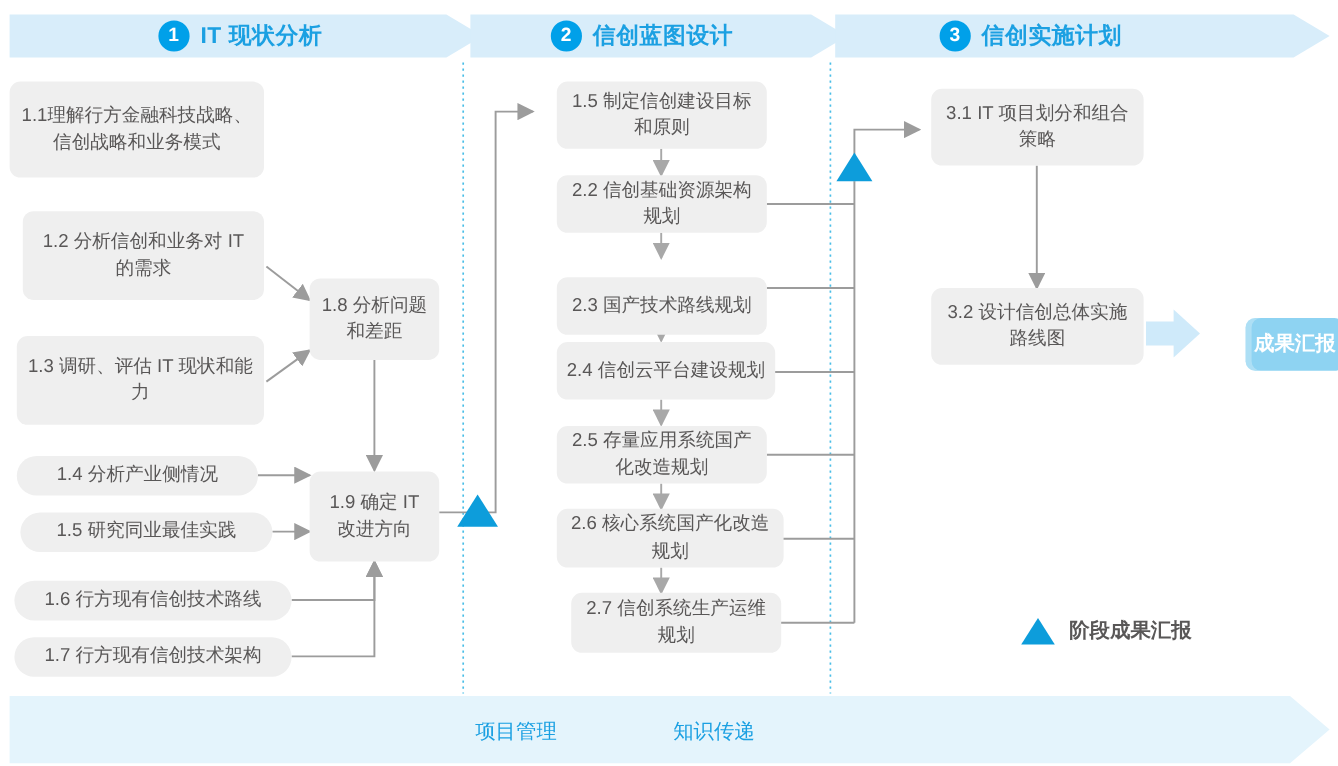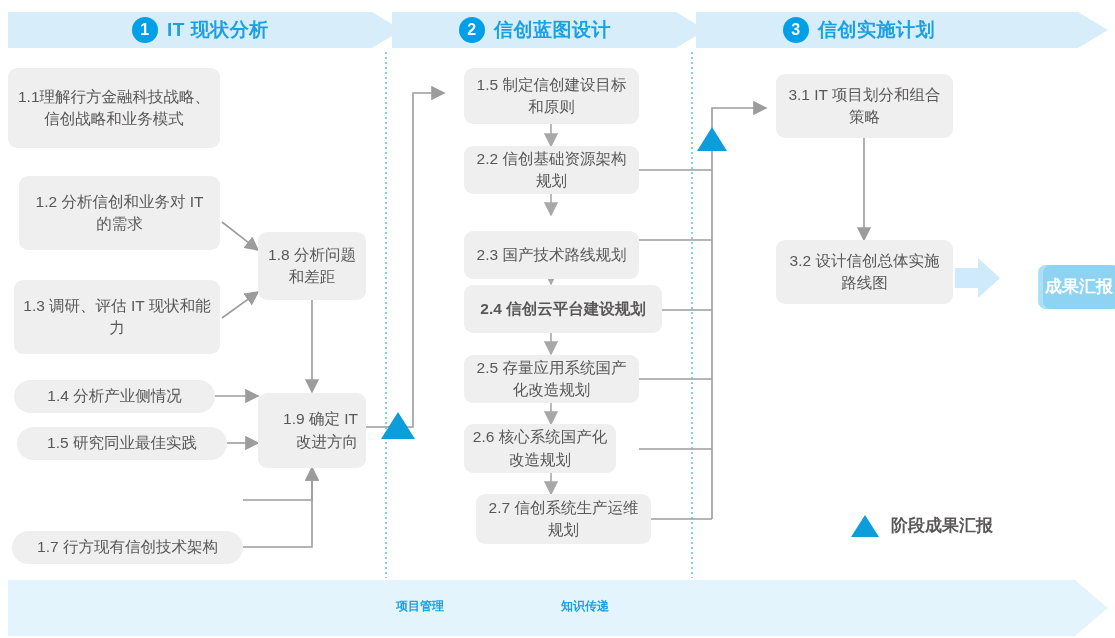--- a/index.html
+++ b/index.html
@@ -28,21 +28,21 @@
 
   .tri{position:absolute;width:0;height:0;border-left:17px solid transparent;
        border-right:17px solid transparent;border-bottom:27px solid #0d9ddb;}
   .tri.small{border-left-width:15px;border-right-width:15px;border-bottom-width:24px;}
 
   .legend{position:absolute;display:flex;align-items:center;gap:12px;
           font-size:17px;font-weight:bold;color:#595757;white-space:nowrap;}
   .legend .tri-mini{width:0;height:0;border-left:14px solid transparent;
           border-right:14px solid transparent;border-bottom:22px solid #0d9ddb;position:static;}
 
-  .footline{position:absolute;font-size:12px;font-weight:bold;color:#1ba0e2;white-space:nowrap;text-align:center;}
+  .footline{position:absolute;font-size:17px;font-weight:normal;color:#1ba0e2;white-space:nowrap;text-align:center;}
 </style>
 </head>
 <body>
 
 <div id="stage">
 
   <svg id="wires" viewBox="0 0 1115 638">
     <defs>
       <marker id="ah" markerWidth="9" markerHeight="9" refX="8" refY="4.5" orient="auto">
         <path d="M0,0 L9,4.5 L0,9 z" fill="#9c9c9c"></path>
@@ -119,30 +119,31 @@
   <div class="phase-label" style="left:783px;top:17px;">
     <span class="phase-num">3</span>
     <span>信创实施计划</span>
   </div>
 
   <div class="node" style="left:8px;top:68px;width:212px;height:80px;">1.1理解行方金融科技战略、信创战略和业务模式</div>
   <div class="node" style="left:19px;top:176px;width:201px;height:74px;">1.2 分析信创和业务对 IT 的需求</div>
   <div class="node" style="left:14px;top:280px;width:206px;height:74px;">1.3 调研、评估 IT 现状和能力</div>
   <div class="node pill" style="left:14px;top:380px;width:201px;height:33px;">1.4 分析产业侧情况</div>
   <div class="node pill" style="left:17px;top:427px;width:210px;height:33px;">1.5 研究同业最佳实践</div>
+  <div class="node pill" style="left:12px;top:484px;width:231px;height:33px;">1.6 行方现有信创技术路线</div>
   <div class="node pill" style="left:12px;top:531px;width:231px;height:33px;text-align:right;">1.7 行方现有信创技术架构</div>
   <div class="node" style="left:258px;top:232px;width:108px;height:68px;">1.8 分析问题和差距</div>
-  <div class="node" style="left:258px;top:393px;width:108px;height:75px;text-align:right;">1.9 确定 IT 改进方向</div>
+  <div class="node" style="left:258px;top:393px;width:108px;height:75px;">1.9 确定 IT 改进方向</div>
 
   <div class="node" style="left:464px;top:68px;width:175px;height:56px;">1.5 制定信创建设目标和原则</div>
   <div class="node" style="left:464px;top:146px;width:175px;height:48px;">2.2 信创基础资源架构规划</div>
   <div class="node" style="left:464px;top:215px;width:175px;height:48px;margin-top:16px;">2.3 国产技术路线规划</div>
-  <div class="node" style="left:464px;top:285px;width:198px;height:48px;font-weight:bold;">2.4 信创云平台建设规划</div>
+  <div class="node" style="left:464px;top:285px;width:182px;height:48px;">2.4 信创云平台建设规划</div>
   <div class="node" style="left:464px;top:355px;width:175px;height:48px;">2.5 存量应用系统国产化改造规划</div>
-  <div class="node" style="left:464px;top:424px;width:152px;height:49px;">2.6 核心系统国产化改造规划</div>
+  <div class="node" style="left:464px;top:424px;width:189px;height:49px;">2.6 核心系统国产化改造规划</div>
   <div class="node" style="left:476px;top:494px;width:175px;height:50px;">2.7 信创系统生产运维规划</div>
 
   <div class="node" style="left:776px;top:74px;width:177px;height:64px;">3.1 IT 项目划分和组合策略</div>
   <div class="node" style="left:776px;top:240px;width:177px;height:64px;">3.2 设计信创总体实施路线图</div>
   <div class="result" style="left:1038px;top:244px;width:82px;height:44px;margin-top:21px;">成果汇报</div>
 
   <div class="tri" style="left:381px;top:412px;"></div>
   <div class="tri small" style="left:697px;top:127px;"></div>
 
   <div class="legend" style="left:851px;top:514px;">

